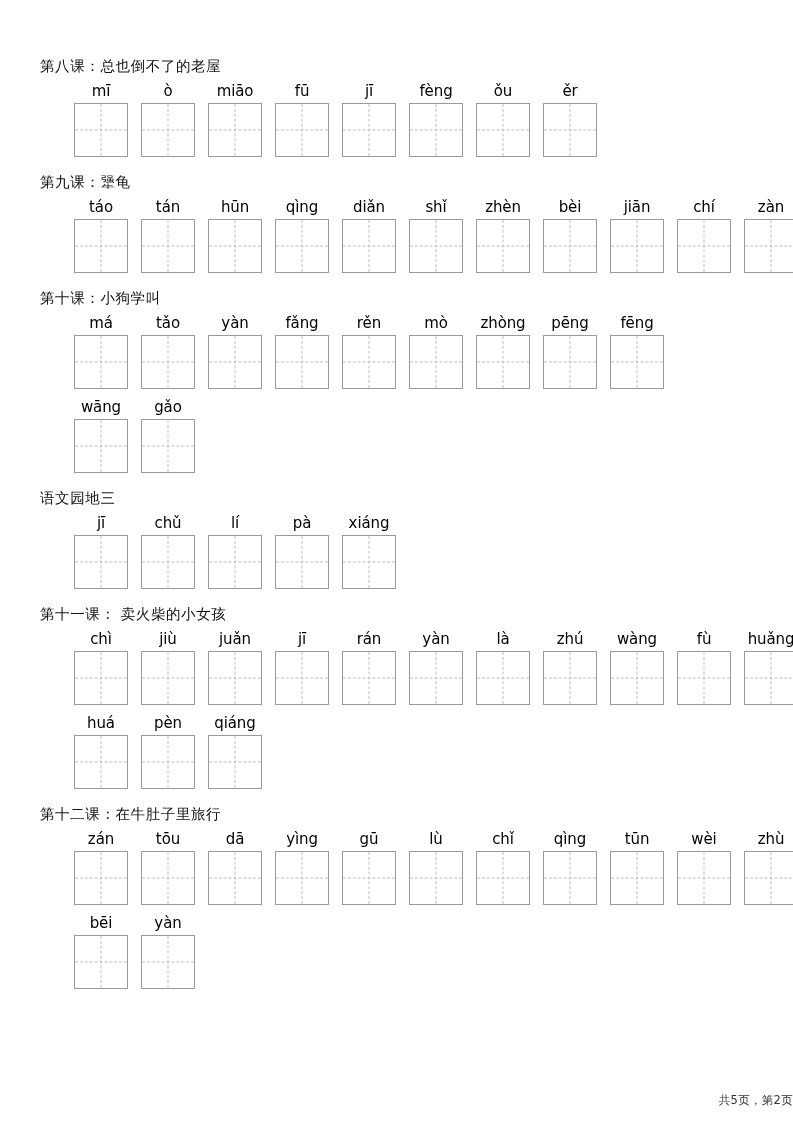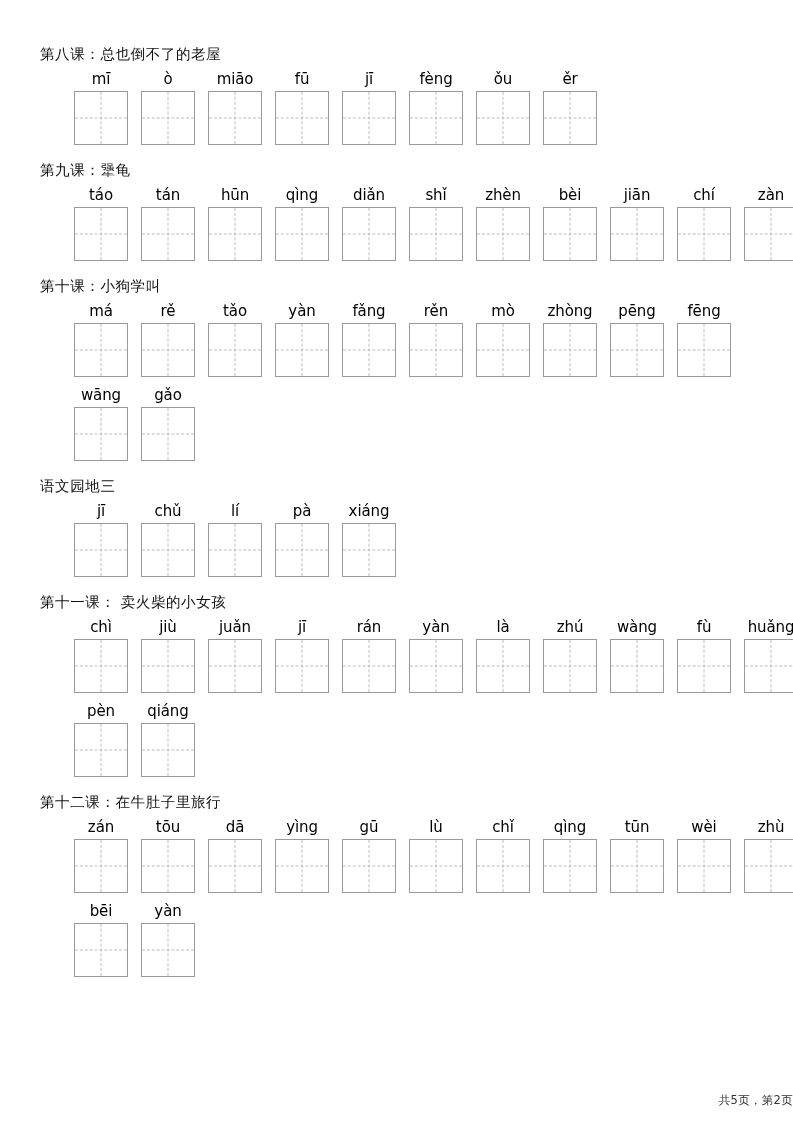--- a/index.html
+++ b/index.html
@@ -13,21 +13,21 @@
     font-family: "Liberation Sans", "DejaVu Sans", sans-serif;
     color: #000000;
     position: relative;
     overflow: hidden;
   }
   .page {
     position: relative;
     width: 793px;
     height: 1122px;
     box-sizing: border-box;
-    padding: 44px 36px 0 38px;
+    padding: 56px 36px 0 38px;
   }
 
   
   .section {
     margin-bottom: 6px;
   }
   .section-title {
     font-family: "DejaVu Serif", "Liberation Serif", serif;
     font-size: 14.5px;
     line-height: 20px;
@@ -214,24 +214,20 @@
       </div>
       <div class="section">
         <div class="section-title">第十课：小狗学叫</div>
         <div class="cell-rows">
           <div class="cell-row indent">
             <div class="cell-item">
               <div class="pinyin">má</div>
               <div class="cell"></div>
             </div>
             <div class="cell-item">
-              <div class="pinyin">rě</div>
-              <div class="cell"></div>
-            </div>
-            <div class="cell-item">
               <div class="pinyin">tǎo</div>
               <div class="cell"></div>
             </div>
             <div class="cell-item">
               <div class="pinyin">yàn</div>
               <div class="cell"></div>
             </div>
             <div class="cell-item">
               <div class="pinyin">fǎng</div>
               <div class="cell"></div>
@@ -339,20 +335,24 @@
             <div class="cell-item">
               <div class="pinyin">fù</div>
               <div class="cell"></div>
             </div>
             <div class="cell-item">
               <div class="pinyin">huǎng</div>
               <div class="cell"></div>
             </div>
           </div>
           <div class="cell-row indent">
+            <div class="cell-item">
+              <div class="pinyin">huá</div>
+              <div class="cell"></div>
+            </div>
             <div class="cell-item">
               <div class="pinyin">pèn</div>
               <div class="cell"></div>
             </div>
             <div class="cell-item">
               <div class="pinyin">qiáng</div>
               <div class="cell"></div>
             </div>
           </div>
         </div>

